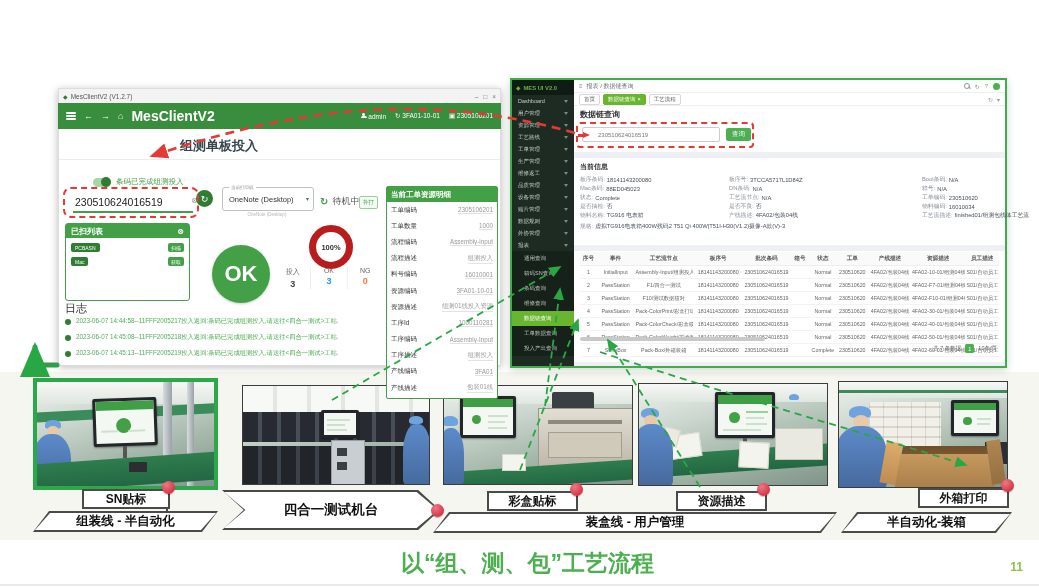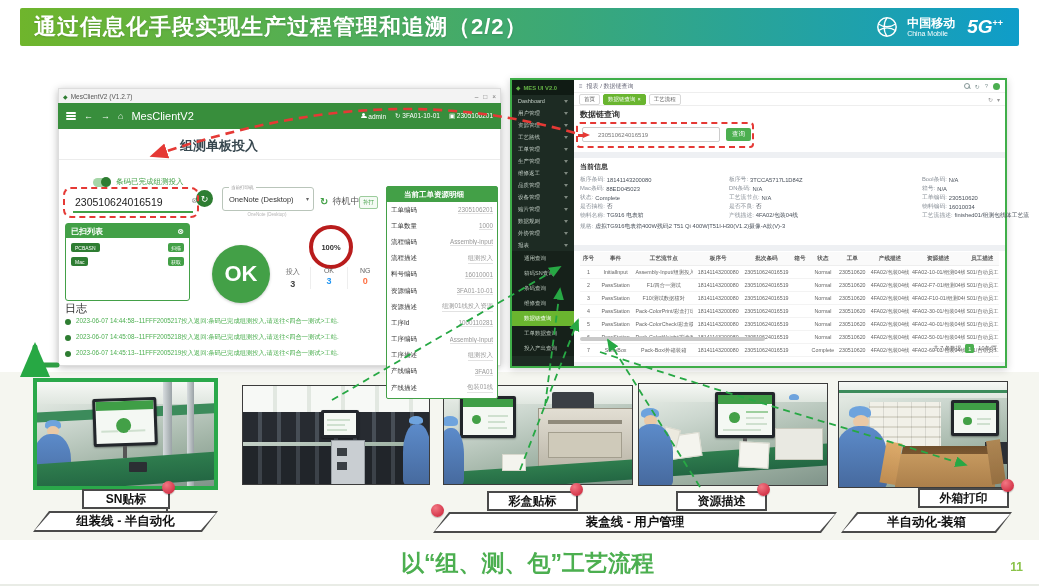--- a/index.html
+++ b/index.html
@@ -20,21 +20,21 @@
   .mc{position:absolute;left:58px;top:88px;width:443px;height:277px;background:#fff;
       box-shadow:0 2px 8px rgba(0,0,0,.28);z-index:10;font-size:8px;}
   .mc-tb{height:14px;background:#f3f3f3;border:1px solid #ddd;border-bottom:none;display:flex;align-items:center;
          font-size:6.5px;color:#555;padding:0 4px;gap:3px;}
   .mc-tb .ctrls{margin-left:auto;display:flex;gap:5px;color:#777;font-size:6.5px;}
   .mc-appicon{color:#2e7d32;font-size:6px;}
   .mc-bar{height:26px;background:#388e3c;display:flex;align-items:center;color:#fff;padding:0 8px;gap:8px;}
   .burger{display:inline-block;width:10px;}
   .burger i{display:block;height:1.6px;background:#fff;margin:1.6px 0;border-radius:1px;}
   .mc-bar .nav{font-size:9px;opacity:.95;}
-  .mc-appname{font-size:11px;font-weight:normal;}
+  .mc-appname{font-size:14px;font-weight:bold;}
   .mc-bar .right{margin-left:auto;display:flex;align-items:center;gap:9px;font-size:6.5px;}
   .pico{display:inline-block;width:6px;height:6px;position:relative;}
   .pico:before{content:"";position:absolute;left:1.5px;top:0;width:3px;height:3px;border-radius:50%;background:#fff;}
   .pico:after{content:"";position:absolute;left:0;top:3.4px;width:6px;height:2.6px;border-radius:2px 2px 0 0;background:#fff;}
   .mc-body{position:relative;width:100%;height:237px;border:1px solid #ddd;border-top:none;box-sizing:border-box;}
   .mc-pagetitle{position:absolute;left:0;top:8px;width:320px;text-align:center;font-size:13px;font-weight:bold;color:#37474f;}
   .mc-divider{position:absolute;left:0;top:30px;width:100%;border-top:1px solid #ececec;}
   .toggle-row{position:absolute;left:34px;top:48px;display:flex;align-items:center;gap:5px;}
   .toggle{width:18px;height:9px;border-radius:5px;background:#a5d6a7;position:relative;}
   .toggle:after{content:"";position:absolute;right:0;top:-1px;width:10px;height:10px;border-radius:50%;background:#2e7d32;}
@@ -57,36 +57,36 @@
            background:#f4faf4;color:#43a047;font-size:5.5px;display:flex;align-items:center;justify-content:center;}
   .scanpanel{position:absolute;left:6px;top:94px;width:123px;height:76px;border:1.5px solid #43a047;border-radius:3px;background:#fff;}
   .scanpanel .hd{height:14px;background:#43a047;color:#fff;font-size:8px;font-weight:bold;display:flex;align-items:center;padding:0 5px;}
   .scanpanel .hd .x{margin-left:auto;font-size:8px;}
   .scanrow{display:flex;align-items:center;margin:5px 5px 0 5px;}
   .chip{background:#2e7d32;color:#fff;font-size:5px;border-radius:2px;padding:1.5px 4px;}
   .scanbtn{margin-left:auto;background:#43a047;color:#fff;font-size:5px;border-radius:2px;padding:1.5px 3px;}
   .okcircle{position:absolute;left:153px;top:116px;width:58px;height:58px;border-radius:50%;background:#43a047;
             color:#fff;font-size:22px;font-weight:bold;display:flex;align-items:center;justify-content:center;
             box-shadow:0 1px 3px rgba(0,0,0,.2);}
-  .donut{position:absolute;left:250px;top:96px;width:44px;height:44px;box-sizing:border-box;border:4px solid #b91c1c;
+  .donut{position:absolute;left:250px;top:96px;width:44px;height:44px;box-sizing:border-box;border:7px solid #b91c1c;
          border-radius:50%;display:flex;align-items:center;justify-content:center;font-size:7.5px;font-weight:bold;color:#333;}
   .mc-stats{position:absolute;left:216px;top:138px;width:108px;display:flex;text-align:center;}
   .mc-stats .col{flex:1;}
   .mc-stats .col+.col{border-left:1px solid #eee;}
   .mc-stats .lb{font-size:7px;color:#666;}
   .mc-stats .vl{font-size:9px;font-weight:bold;color:#444;margin-top:2px;}
   .mc-stats .vl.ok{color:#2196f3;}
   .mc-stats .vl.ng{color:#ff7043;}
   .logtitle{position:absolute;left:6px;top:172px;font-size:11px;color:#333;}
   .logs{position:absolute;left:6px;top:188px;width:315px;}
   .log{display:flex;align-items:center;gap:5px;margin-bottom:7px;}
   .log .dot{width:6px;height:6px;border-radius:50%;background:#2e7d32;flex:none;}
   .log span{font-size:6.3px;color:#4caf50;white-space:nowrap;overflow:hidden;}
   .respanel{position:absolute;left:327px;top:57px;width:112px;height:213px;border:1.5px solid #43a047;border-radius:2px;background:#fff;box-sizing:border-box;}
-  .respanel .hd{height:15px;background:#43a047;color:#fff;font-size:7.5px;font-weight:bold;display:flex;align-items:center;padding:0 17px;}
+  .respanel .hd{height:15px;background:#43a047;color:#fff;font-size:7.5px;font-weight:bold;display:flex;align-items:center;padding:0 4px;}
   .resrow{display:flex;align-items:center;height:16.2px;padding:0 4px;}
   .resrow .rl{font-size:6.5px;color:#333;white-space:nowrap;}
   .resrow .rv{font-size:6.3px;color:#999;margin-left:auto;border-bottom:1px solid #e2e2e2;white-space:nowrap;overflow:hidden;max-width:68px;}
 
   
   .mw{position:absolute;left:510px;top:78px;width:497px;height:290px;background:#fff;border:2px solid #3fae49;
       box-sizing:border-box;z-index:10;box-shadow:0 2px 8px rgba(0,0,0,.18);}
   .mw-side{position:absolute;left:0;top:0;width:62px;height:100%;background:#1d2b23;}
   .mw-logo{height:15px;background:#101b14;display:flex;align-items:center;gap:3px;padding:0 4px;color:#64b145;font-size:5.8px;font-weight:bold;}
   .mw-item{height:12px;display:flex;align-items:center;padding:0 6px;color:#c2cdc5;font-size:5.5px;white-space:nowrap;overflow:hidden;}
@@ -188,36 +188,20 @@
   .pagenum{position:absolute;right:16px;top:560px;font-size:12px;font-weight:bold;color:#8bc34a;z-index:5;}
 
   .overlay{position:absolute;left:0;top:0;z-index:40;pointer-events:none;}
   .baseline{position:absolute;left:0;top:584px;width:100%;height:2px;background:#e9ece6;}
 </style>
 </head>
 <body>
 
 <div class="slide">
 
-  <div class="hdr">
-    <div class="hdr-title">通过信息化手段实现生产过程管理和追溯（2/2）</div>
-    <div class="brand">
-      <svg width="24" height="24" viewBox="0 0 24 24">
-        <circle cx="12" cy="12" r="9.2" fill="none" stroke="#fff" stroke-width="1.5"></circle>
-        <path d="M3.5 9c5 3.6 12 3.6 17 0" fill="none" stroke="#fff" stroke-width="1.2"></path>
-        <path d="M3.5 15.5c5-3.6 12-3.6 17 0" fill="none" stroke="#fff" stroke-width="1.2"></path>
-        <path d="M12 2.8c-3.8 4.8-3.8 13.6 0 18.4" fill="none" stroke="#fff" stroke-width="1.2"></path>
-      </svg>
-      <div>
-        <div class="brand-zh">中国移动</div>
-        <div class="brand-en">China Mobile</div>
-      </div>
-      <div class="fiveg"><span>5G</span><sup>++</sup></div>
-    </div>
-  </div>
 
   <section class="mc">
     <div class="mc-tb">
       <span class="mc-appicon">◆</span>
       <span>MesClientV2 (V1.2.7)</span>
       <span class="ctrls">
         <span>–</span>
         <span>□</span>
         <span>×</span>
       </span>
@@ -796,20 +780,25 @@
   <div class="tag" style="left:82px;top:489px;width:88px;">SN贴标</div>
   <div class="conn" style="left:166px;top:508px;height:8px;"></div>
   <div class="rdot" style="left:162px;top:481px;"></div>
 
   <div class="para" style="left:33px;top:511px;width:185px;">
     <div class="outer"></div>
       <div class="inner"></div>
       <div class="txt">组装线 - 半自动化</div>
   </div>
 
+  <div class="chev">
+    <div class="outer"></div>
+      <div class="inner"></div>
+      <div class="txt">四合一测试机台</div>
+  </div>
   <div class="rdot" style="left:431px;top:504px;"></div>
 
   <div class="tag" style="left:487px;top:491px;width:91px;">彩盒贴标</div>
   <div class="rdot" style="left:570px;top:483px;"></div>
 
   <div class="tag" style="left:676px;top:491px;width:91px;">资源描述</div>
   <div class="rdot" style="left:757px;top:483px;"></div>
 
   <div class="para" style="left:433px;top:512px;width:404px;">
     <div class="outer"></div>

